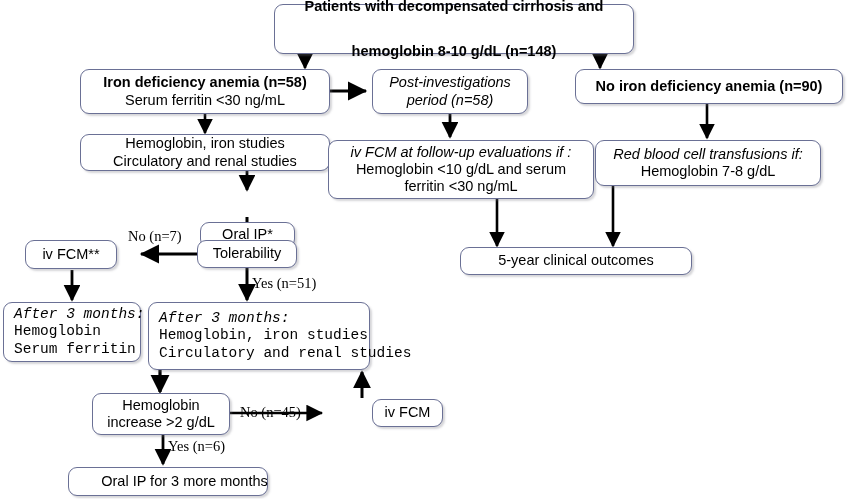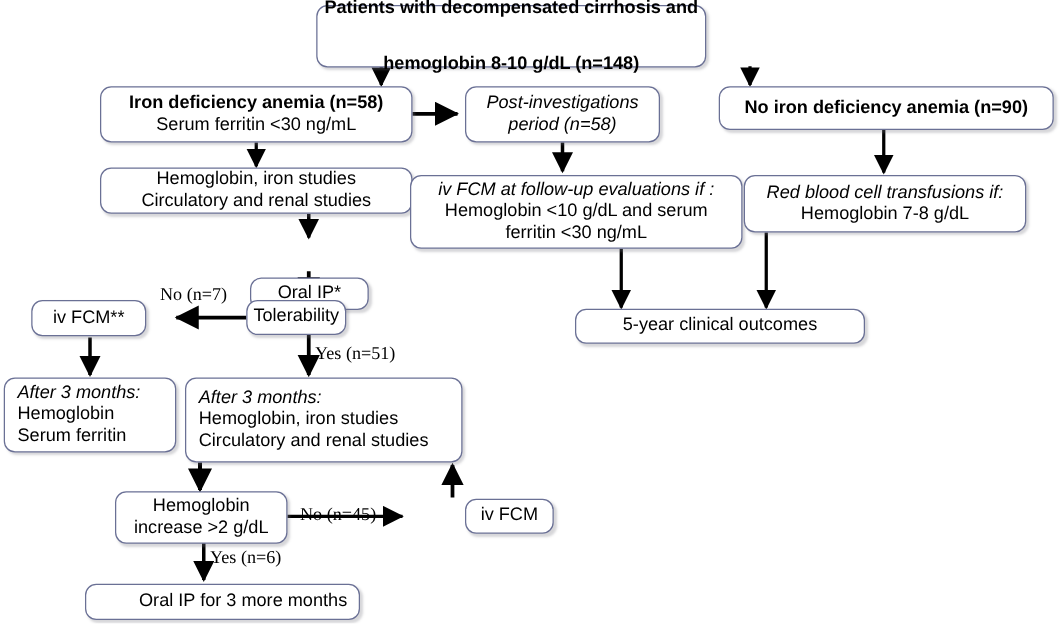--- a/index.html
+++ b/index.html
@@ -29,21 +29,21 @@
     justify-content: center;
     color: #000000;
     font-size: 14.5px;
     line-height: 1.18;
     text-align: center;
     padding: 2px 6px;
     z-index: 3;
   }
   .node .ln { display: block; white-space: nowrap; }
   .node.bold .ln { font-weight: bold; }
-  .node.leftalign { align-items: flex-start; text-align: center; padding-left: 10px; }
+  .node.leftalign { align-items: flex-start; text-align: center; padding-left: 10px; font-family: Liberation Mono, monospace; }
   .ital { font-style: italic; }
   .edgelabel {
     position: absolute;
     font-size: 14.5px;
     color: #000000;
     white-space: nowrap;
     z-index: 4;
     font-family: Liberation Serif, serif;
   }
   svg.links {
@@ -98,21 +98,21 @@
 
     <path d="M160,370 L160,392" stroke="#000000" stroke-width="3.2" fill="none" marker-end="url(#arrow)"></path>
 
     <path d="M230,413 L322,413" stroke="#000000" stroke-width="2.6" fill="none" marker-end="url(#arrowS)"></path>
 
     <path d="M362,398 L362,372" stroke="#000000" stroke-width="3" fill="none" marker-end="url(#arrow)"></path>
 
     <path d="M163,433 L163,464" stroke="#000000" stroke-width="2.8" fill="none" marker-end="url(#arrow)"></path>
   </svg>
 
-  <div class="node bold" style="left:253px; top:4px; width:312px; height:50px;gap:28px;">
+  <div class="node bold" style="left:274px; top:4px; width:360px; height:50px;gap:28px;">
     <span class="ln">Patients with decompensated cirrhosis and</span>
     <span class="ln">hemoglobin 8-10 g/dL (n=148)</span>
   </div>
 
   <div class="node" style="left:80px; top:69px; width:250px; height:45px;">
     <span class="ln" style="font-weight:bold;">Iron deficiency anemia (n=58)</span>
     <span class="ln">Serum ferritin &lt;30 ng/mL</span>
   </div>
 
   <div class="node" style="left:372px; top:69px; width:156px; height:45px;font-style:italic;">
@@ -137,21 +137,21 @@
 
   <div class="node" style="left:595px; top:140px; width:226px; height:46px;">
     <span class="ln ital">Red blood cell transfusions if:</span>
     <span class="ln">Hemoglobin 7-8 g/dL</span>
   </div>
 
   <div class="node" style="left:200px; top:191px; width:95px; height:26px;margin-top:31px;">
     <span class="ln">Oral IP*</span>
   </div>
 
-  <div class="node" style="left:197px; top:240px; width:80px; height:28px;">
+  <div class="node" style="left:197px; top:240px; width:100px; height:28px;">
     <span class="ln">Tolerability</span>
   </div>
 
   <div class="node" style="left:25px; top:240px; width:92px; height:29px;">
     <span class="ln">iv FCM**</span>
   </div>
 
   <div class="node" style="left:460px; top:247px; width:232px; height:28px;">
     <span class="ln">5-year clinical outcomes</span>
   </div>
@@ -170,21 +170,21 @@
 
   <div class="node" style="left:92px; top:393px; width:138px; height:42px;">
     <span class="ln">Hemoglobin</span>
     <span class="ln">increase &gt;2 g/dL</span>
   </div>
 
   <div class="node" style="left:327px; top:399px; width:71px; height:28px;margin-left:45px;">
     <span class="ln">iv FCM</span>
   </div>
 
-  <div class="node" style="left:68px; top:467px; width:220px; height:29px;padding-left:39px;">
+  <div class="node" style="left:68px; top:467px; width:200px; height:29px;padding-left:39px;">
     <span class="ln">Oral IP for 3 more months</span>
   </div>
 
   <div class="edgelabel" style="left:128px; top:228px;">No (n=7)</div>
   <div class="edgelabel" style="left:252px; top:275px;">Yes (n=51)</div>
   <div class="edgelabel" style="left:240px; top:404px;">No (n=45)</div>
   <div class="edgelabel" style="left:168px; top:438px;">Yes (n=6)</div>
 
 </div>
 

